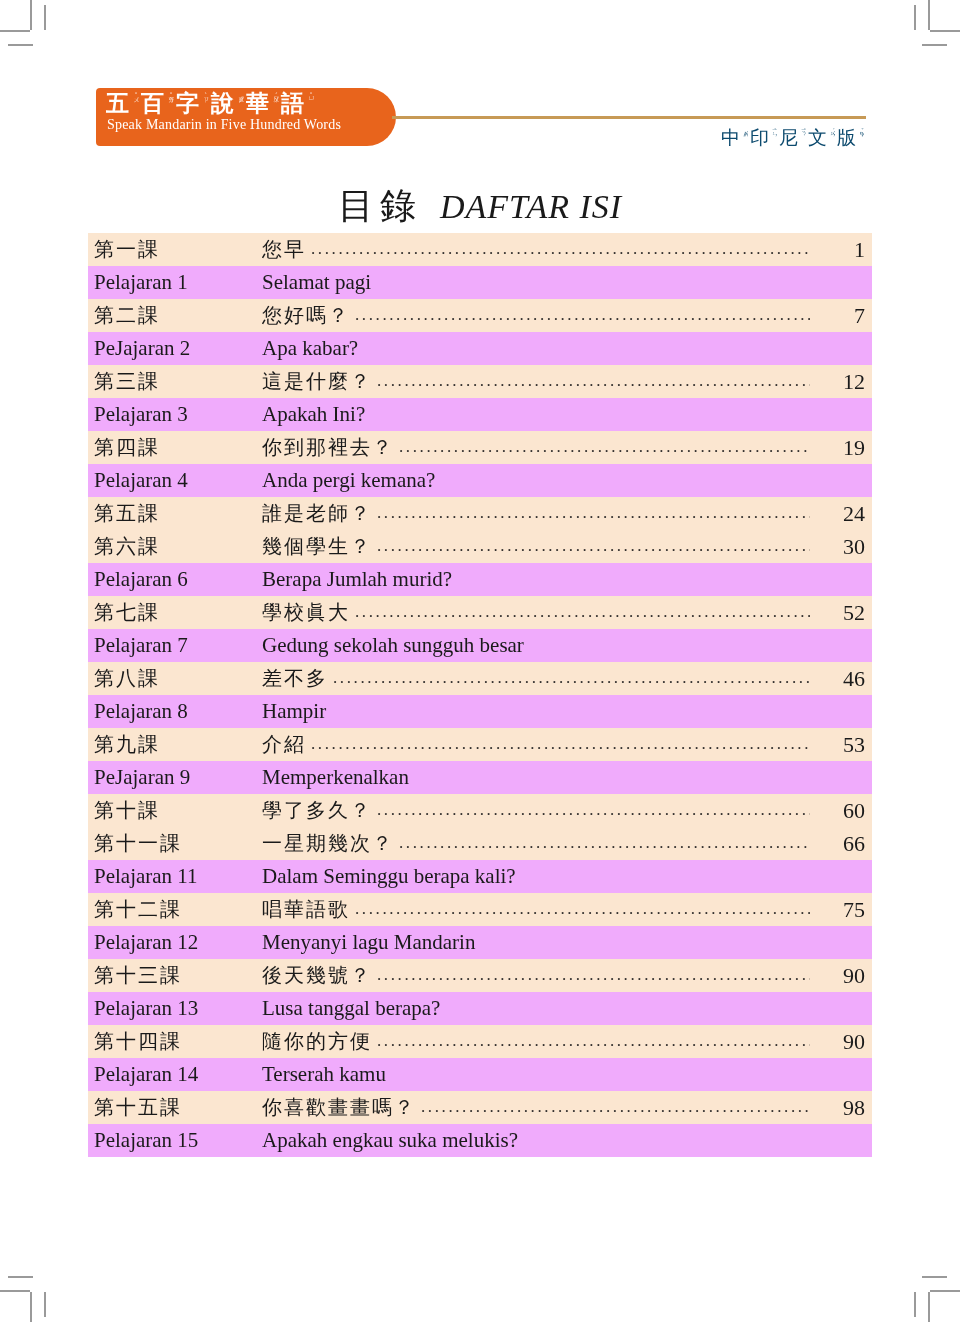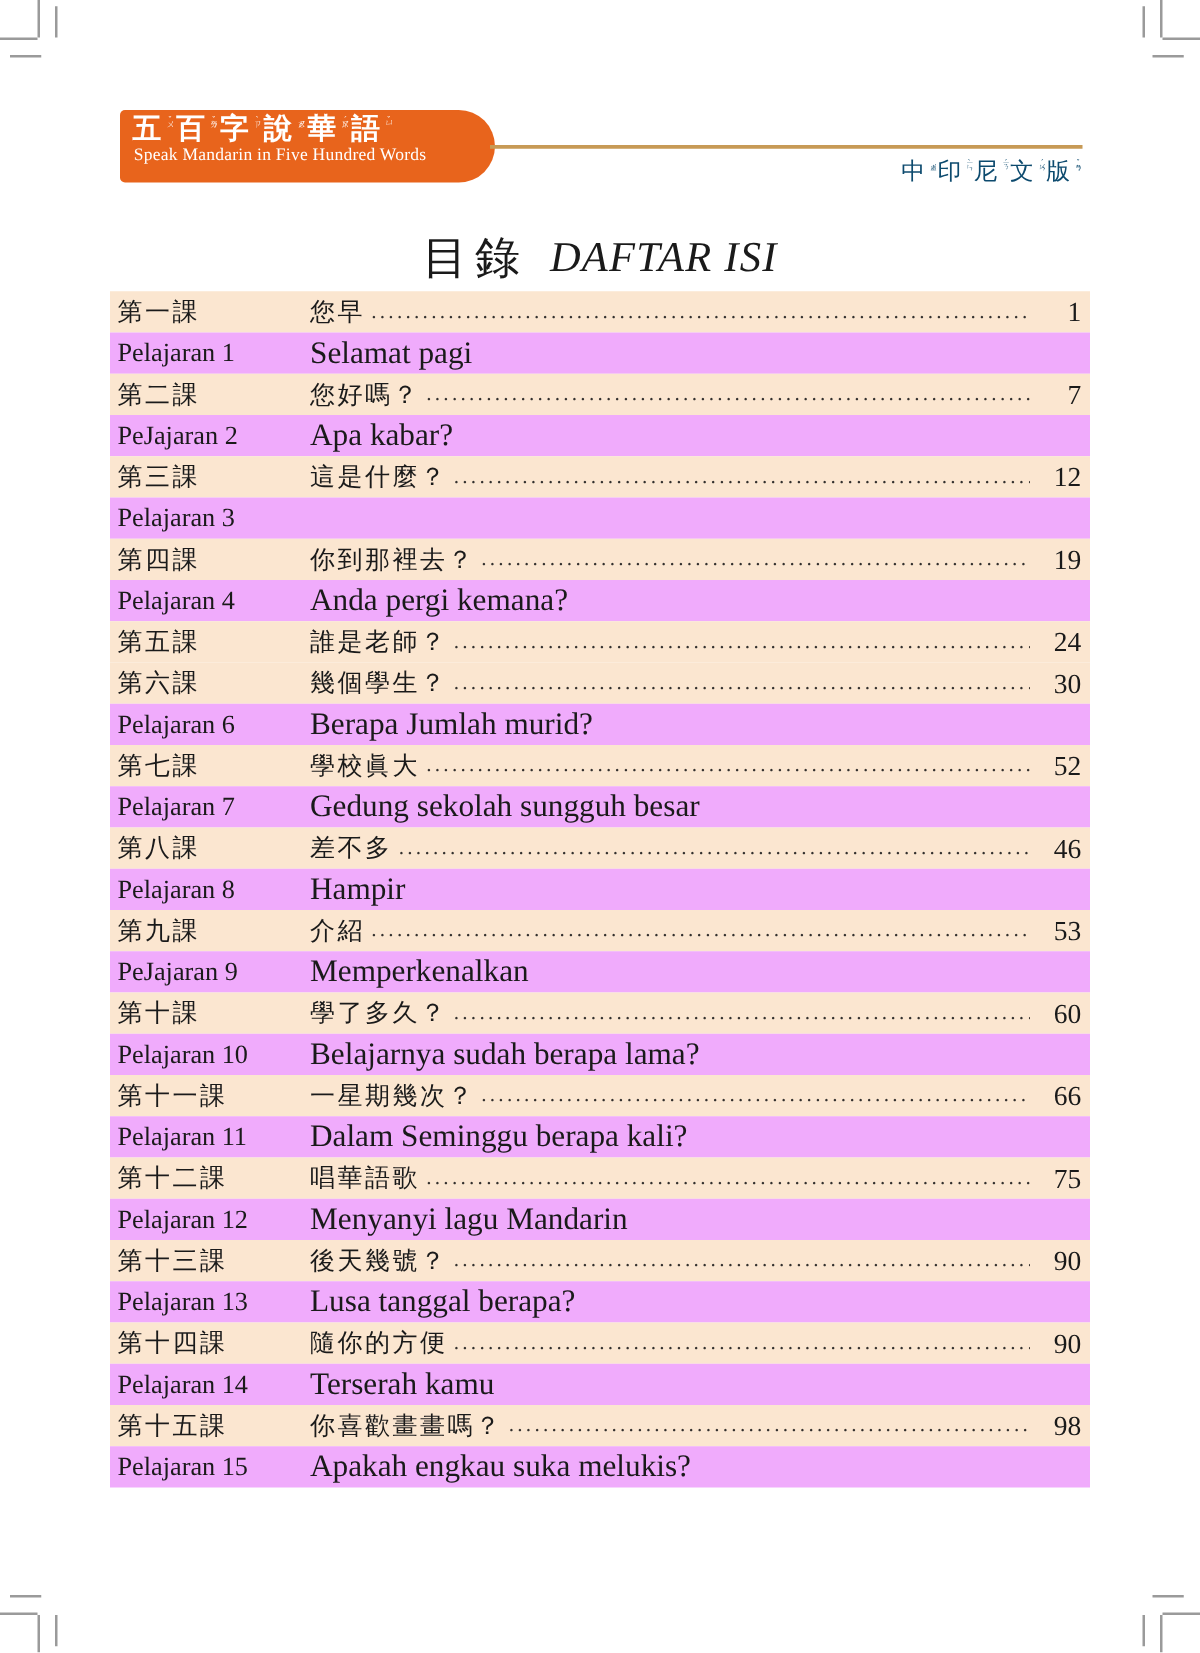--- a/index.html
+++ b/index.html
@@ -150,20 +150,21 @@
     left: 88px;
     top: 233px;
     width: 784px;
   }
   .toc-row {
     position: relative;
     height: 33px;
     display: flex;
     align-items: center;
     box-sizing: border-box;
+    gap: 14px;
   }
   .toc-row.cn {
     background: #fbe6d0;
   }
   .toc-row.id {
     background: #f0abfc;
   }
   .col-lesson {
     width: 160px;
     flex: 0 0 160px;
@@ -183,21 +184,21 @@
   }
   .col-title {
     flex: 1 1 auto;
     display: flex;
     align-items: baseline;
     white-space: nowrap;
     overflow: hidden;
     min-width: 0;
   }
   .title-text {
-    font-size: 25px;
+    font-size: 21px;
     flex: 0 0 auto;
   }
   .toc-row.cn .title-text {
     font-family: "DejaVu Serif", "Liberation Serif", serif;
     letter-spacing: 2px;
     font-size: 20px;
   }
   .toc-row.id .title-text {
     font-family: "Liberation Serif", serif;
   }
@@ -299,20 +300,23 @@
     <div class="toc-row cn">
       <div class="col-lesson">第三課</div>
       <div class="col-title">
         <span class="title-text">這是什麼？</span>
         <span class="leader">....................................................................................................................................................................</span>
       </div>
       <div class="col-page">12</div>
     </div>
     <div class="toc-row id">
       <div class="col-lesson">Pelajaran 3</div>
+      <div class="col-title">
+        <span class="title-text">Apakah Ini?</span>
+      </div>
       <div class="col-page"></div>
     </div>
     <div class="toc-row cn">
       <div class="col-lesson">第四課</div>
       <div class="col-title">
         <span class="title-text">你到那裡去？</span>
         <span class="leader">....................................................................................................................................................................</span>
       </div>
       <div class="col-page">19</div>
     </div>
@@ -392,27 +396,20 @@
       <div class="col-page"></div>
     </div>
     <div class="toc-row cn">
       <div class="col-lesson">第十課</div>
       <div class="col-title">
         <span class="title-text">學了多久？</span>
         <span class="leader">....................................................................................................................................................................</span>
       </div>
       <div class="col-page">60</div>
     </div>
-    <div class="toc-row id">
-      <div class="col-lesson">Pelajaran 10</div>
-      <div class="col-title">
-        <span class="title-text">Belajarnya sudah berapa lama?</span>
-      </div>
-      <div class="col-page"></div>
-    </div>
     <div class="toc-row cn">
       <div class="col-lesson">第十一課</div>
       <div class="col-title">
         <span class="title-text">一星期幾次？</span>
         <span class="leader">....................................................................................................................................................................</span>
       </div>
       <div class="col-page">66</div>
     </div>
     <div class="toc-row id">
       <div class="col-lesson">Pelajaran 11</div>

